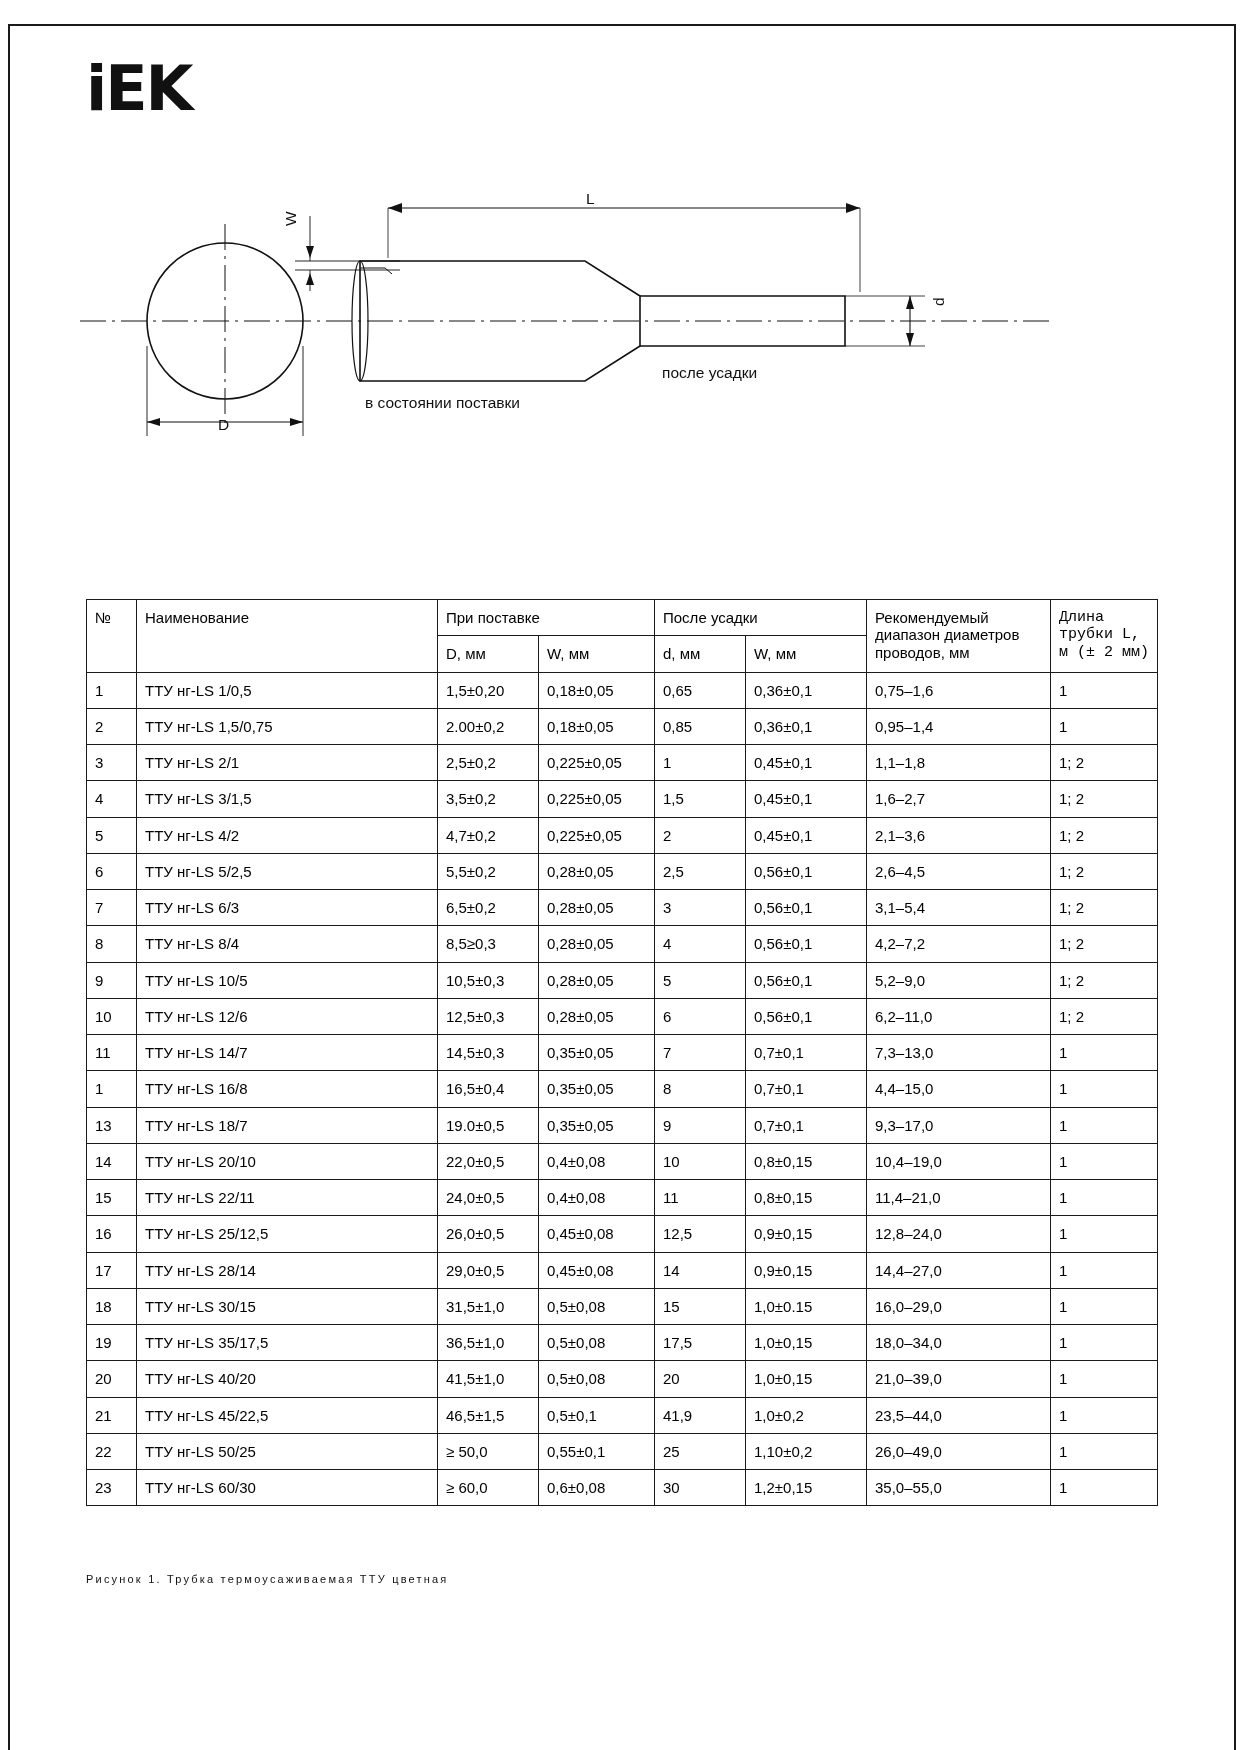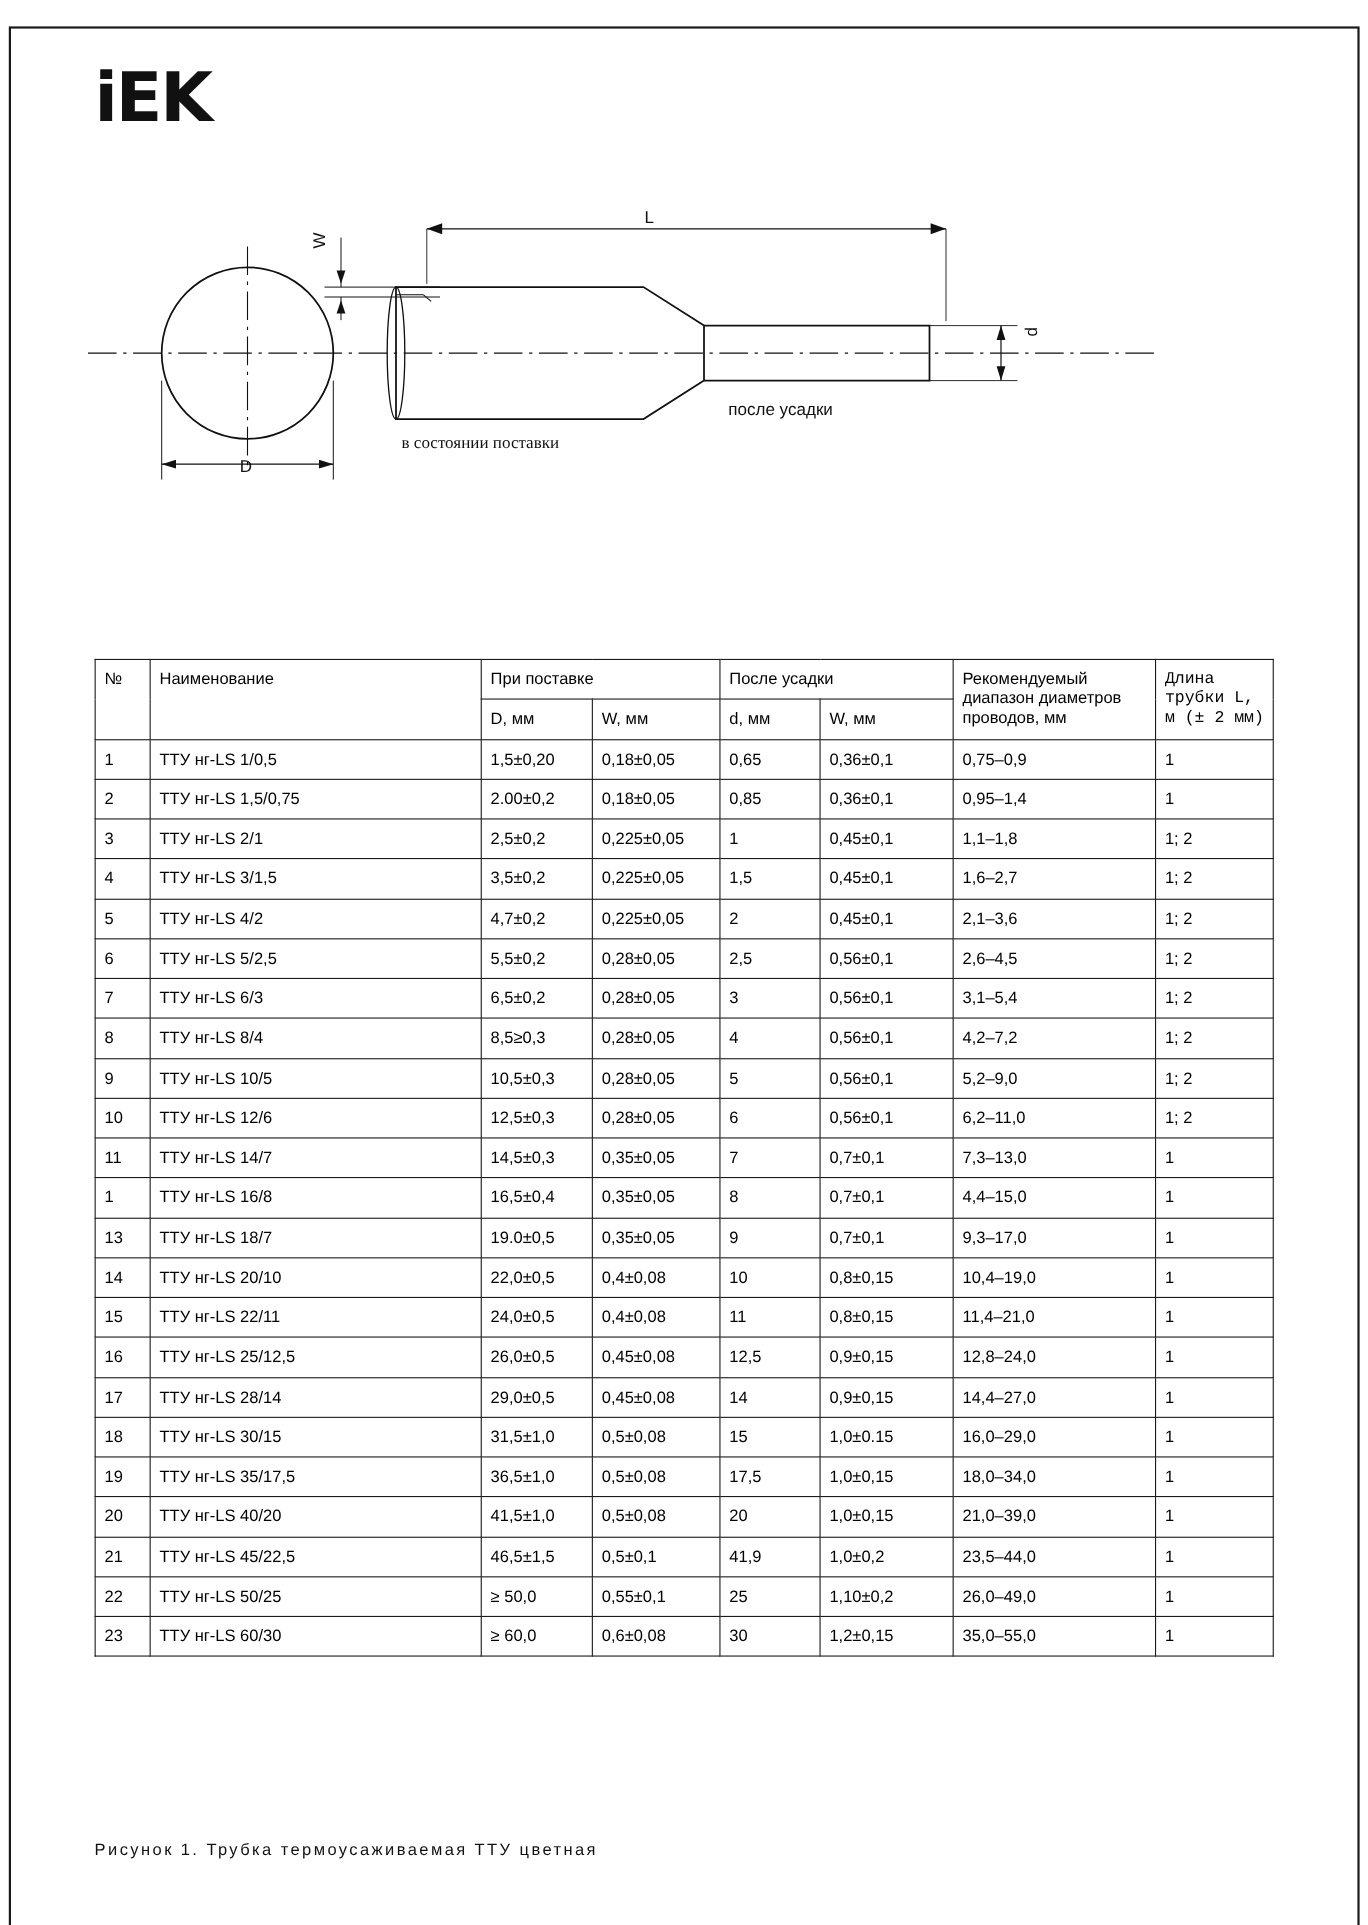--- a/index.html
+++ b/index.html
@@ -93,22 +93,22 @@
   .col-w2    { width: 105px; }
   .col-rec   { width: 168px; }
   .col-len   { width: auto; font-family: Liberation Mono, monospace; }
 
   .cell-num { text-align: left; padding-left: 9px; }
 
   
   .caption {
     position: absolute;
     left: 86px;
-    top: 1657px;
-    font-size: 15px;
+    top: 1557px;
+    font-size: 11px;
     letter-spacing: 2.2px;
     color: #111;
   }
 </style>
 </head>
 <body>
 
 <div class="page">
   <div class="page-border"></div>
 
@@ -153,21 +153,21 @@
       <line x1="775" y1="180" x2="855" y2="180" stroke="#111" stroke-width="0.8"></line>
       <line x1="840" y1="130" x2="840" y2="180" stroke="#111" stroke-width="1.1"></line>
       <polygon points="840,130 836,143 844,143" fill="#111"></polygon>
       <polygon points="840,180 836,167 844,167" fill="#111"></polygon>
     </svg>
 
     <div class="fig-label" style="left:516px; top:24px;">L</div>
     <div class="fig-label vert" style="left:212px; top:60px;">W</div>
     <div class="fig-label" style="left:148px; top:250px;">D</div>
     <div class="fig-label vert" style="left:860px; top:140px;">d</div>
-    <div class="fig-label" style="left:295px; top:228px;font-family:Liberation Serif, serif;">в состоянии поставки</div>
+    <div class="fig-label" style="left:295px; top:228px;">в состоянии поставки</div>
     <div class="fig-label" style="left:592px; top:198px;">после усадки</div>
   </div>
 
   <div class="table-wrap">
     <table class="spec">
       <thead>
         <tr>
           <th class="col-num" rowspan="2">№</th>
           <th class="col-name" rowspan="2">Наименование</th>
           <th class="col-d1" colspan="2">При поставке</th>
@@ -183,21 +183,21 @@
         </tr>
       </thead>
       <tbody id="spec-body">
           <tr>
             <td class="cell-num cell-col-num">1</td>
             <td class="cell-col-name">ТТУ нг-LS 1/0,5</td>
             <td class="cell-col-d1">1,5±0,20</td>
             <td class="cell-col-w1">0,18±0,05</td>
             <td class="cell-col-d2">0,65</td>
             <td class="cell-col-w2">0,36±0,1</td>
-            <td class="cell-col-rec">0,75–0,9</td>
+            <td class="cell-col-rec">0,75–1,6</td>
             <td class="cell-col-len">1</td>
           </tr>
           <tr>
             <td class="cell-num cell-col-num">2</td>
             <td class="cell-col-name">ТТУ нг-LS 1,5/0,75</td>
             <td class="cell-col-d1">2.00±0,2</td>
             <td class="cell-col-w1">0,18±0,05</td>
             <td class="cell-col-d2">0,85</td>
             <td class="cell-col-w2">0,36±0,1</td>
             <td class="cell-col-rec">0,95–1,4</td>

